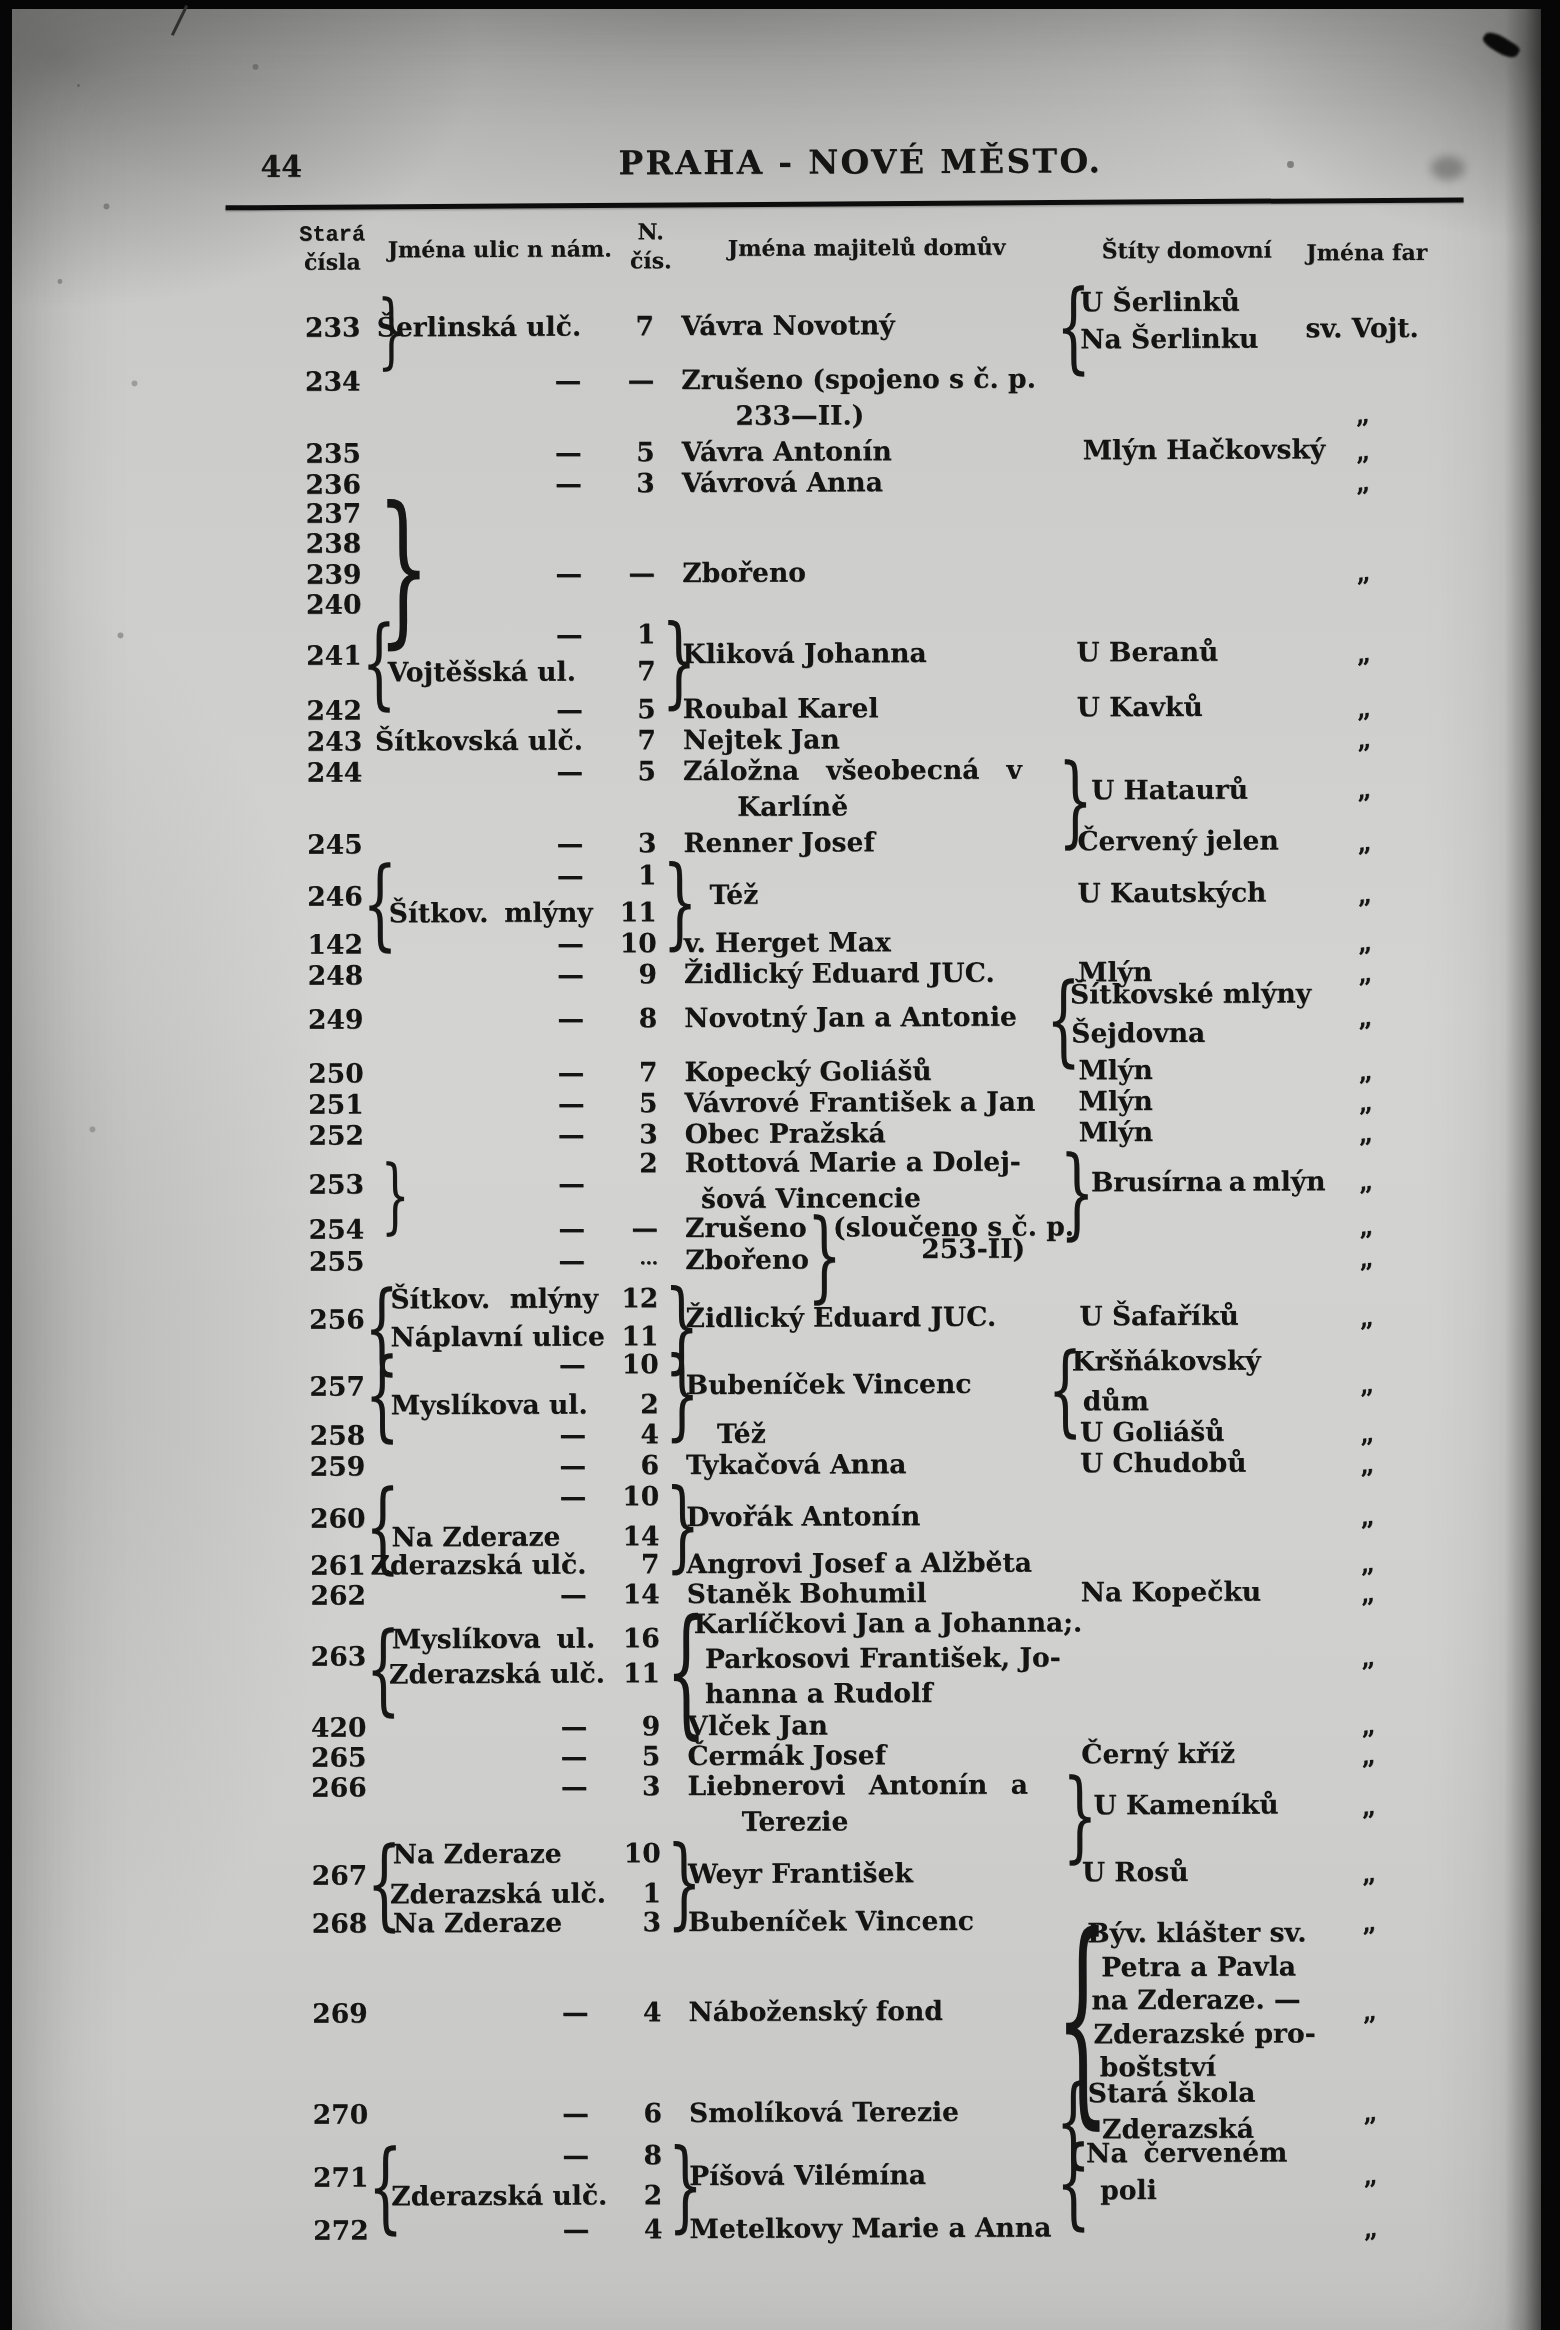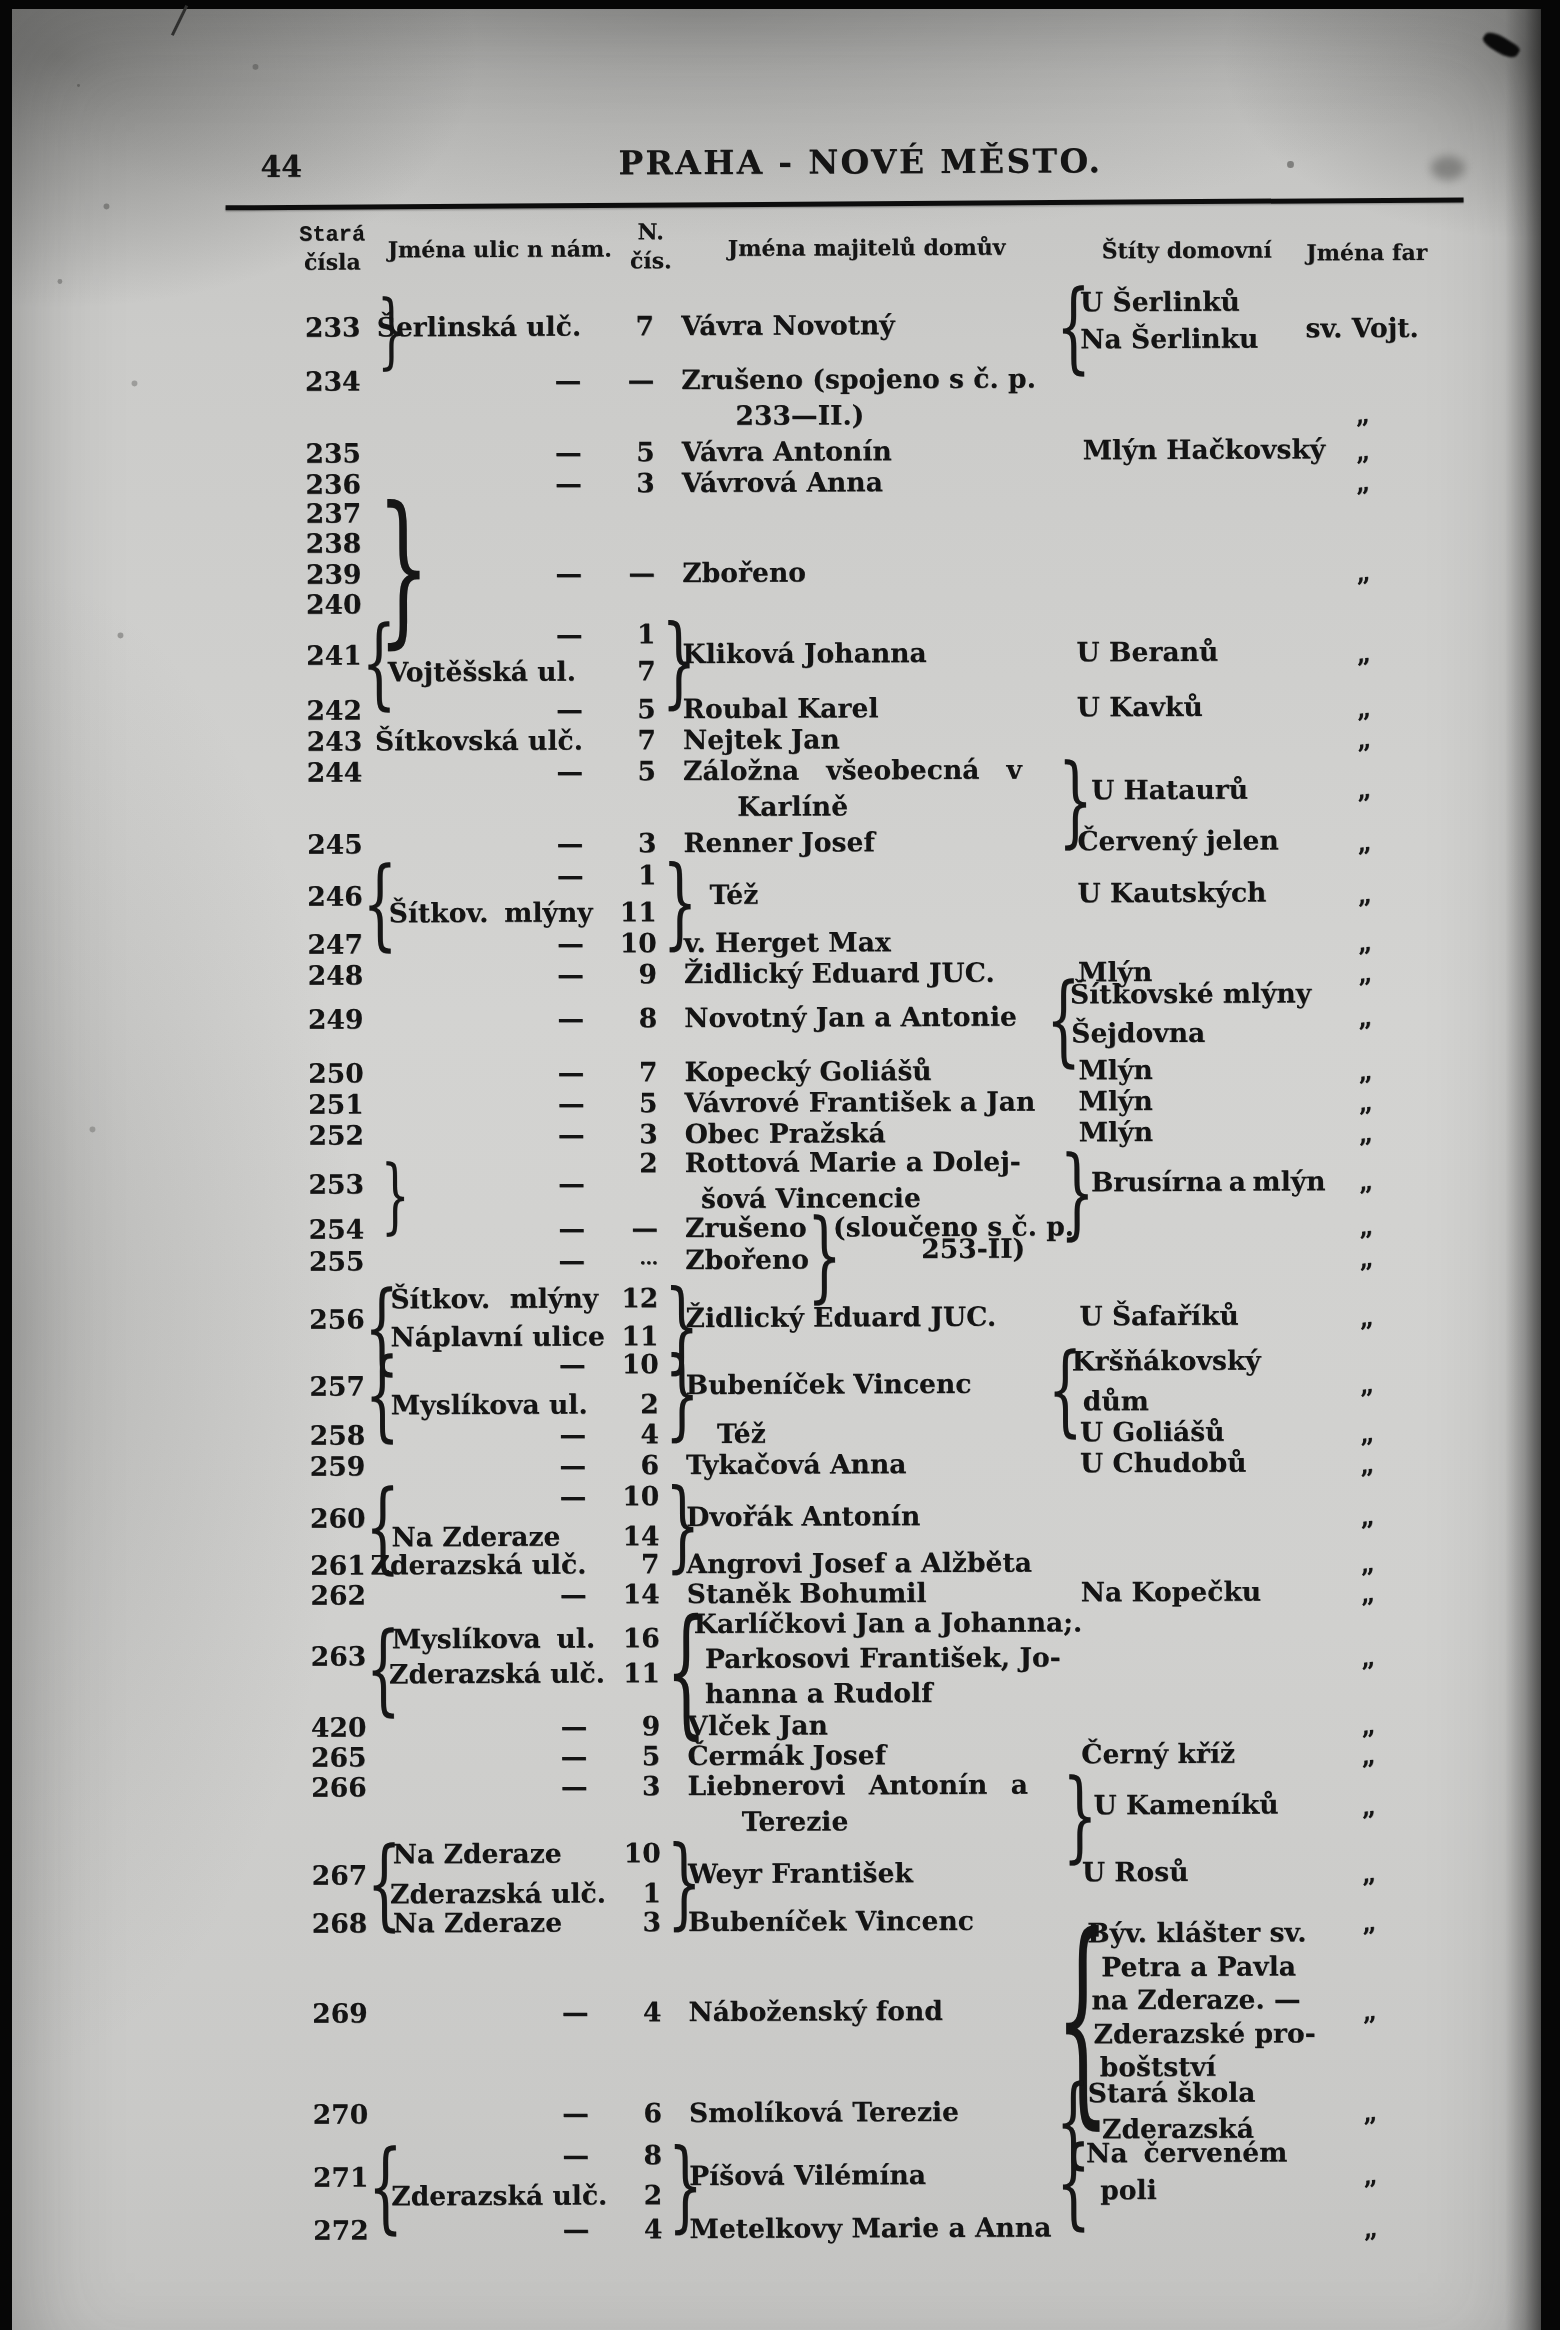--- a/index.html
+++ b/index.html
@@ -178,21 +178,21 @@
         <div class="c stL ws3" style="top:37px">Šítkov. mlýny</div>
         <div class="c nu">1</div>
         <div class="c nu" style="top:37px">11</div>
         <div class="brace b2" style="left:652px;top:-10.3px">}</div>
         <div class="c ow" style="left:699px;top:19.6px">Též</div>
         <div class="c si" style="top:19.6px">U Kautských</div>
         <div class="c fa dit" style="top:23px">„</div>
       </div>
 
       <div class="trow" style="top:923px">
-        <div class="c old">247</div>
+        <div class="c old">142</div>
         <div class="c st">—</div>
         <div class="c nu">10</div>
         <div class="c ow">v. Herget Max</div>
         <div class="c fa dit" style="top:2.8px">„</div>
       </div>
 
       <div class="trow" style="top:954px">
         <div class="c old">248</div>
         <div class="c st">—</div>
         <div class="c nu">9</div>

